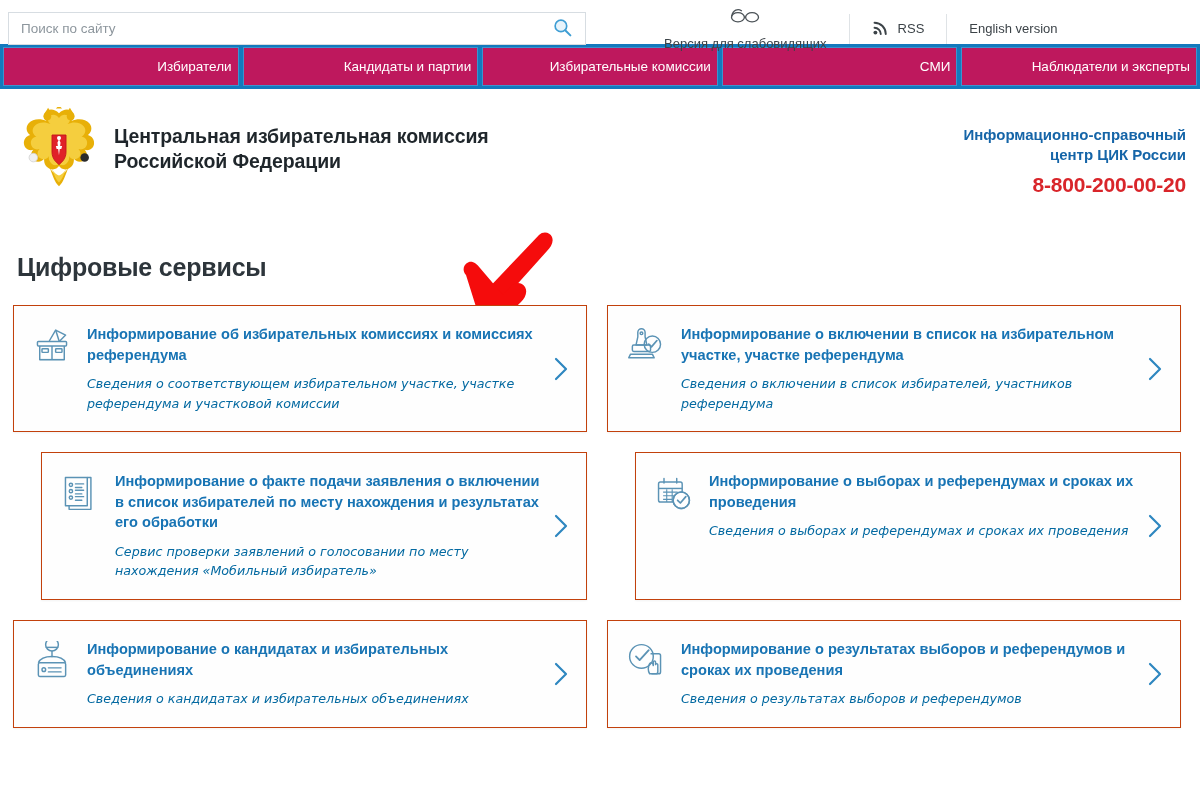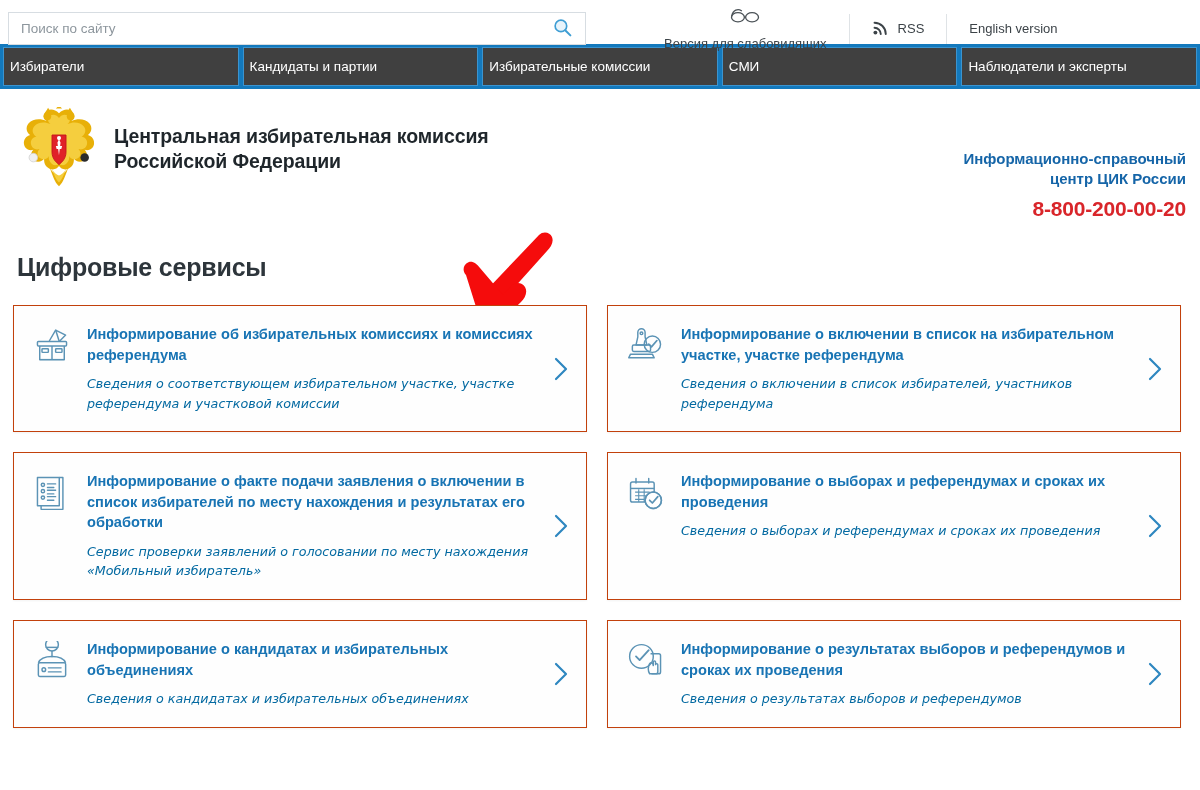--- a/index.html
+++ b/index.html
@@ -77,25 +77,25 @@
   .nav {
     height: 45px;
     background: #1379bd;
     display: flex;
     align-items: stretch;
     padding: 3px 3px;
     gap: 4px;
   }
   .nav-item {
     flex: 1 1 0;
-    background: #404040;
+    background: #be185d;
     border: 1px solid #3b94cf;
     display: flex;
     align-items: center;
-    justify-content: flex-start;
+    justify-content: flex-end;
     color: #ffffff;
     font-size: 13.5px;
     cursor: pointer;
     text-align: center;
     padding: 0 6px;
   }
 
   
   .brand {
     position: relative;
@@ -114,21 +114,20 @@
     font-size: 19.5px;
     font-weight: bold;
     color: #1f262b;
     line-height: 1.28;
     letter-spacing: -0.1px;
   }
   .brand-right {
     position: absolute;
     right: 14px; top: 36px;
     text-align: right;
-    margin-top: 24px;
   }
   .infocenter {
     font-size: 15px;
     font-weight: bold;
     color: #1565a8;
     line-height: 1.3;
   }
   .infophone {
     margin-top: 9px;
     font-size: 21px;
@@ -200,21 +199,21 @@
     margin: 0;
     font-family: "DejaVu Sans", sans-serif;
   }
   .card-chevron {
     position: absolute;
     right: 14px;
     top: 50%;
     transform: translateY(-50%);
     width: 22px; height: 30px;
   }
-  .row-tall { min-height: 148px; }
+  .row-tall { min-height: 148px; margin-left: 28px; }
   .row-short { min-height: 100px; }
 </style>
 </head>
 <body>
 
 <div class="topbar">
 
   <div class="search-wrap">
     <input class="search-input" type="text" placeholder="Поиск по сайту" style="">
     <button class="search-btn">

